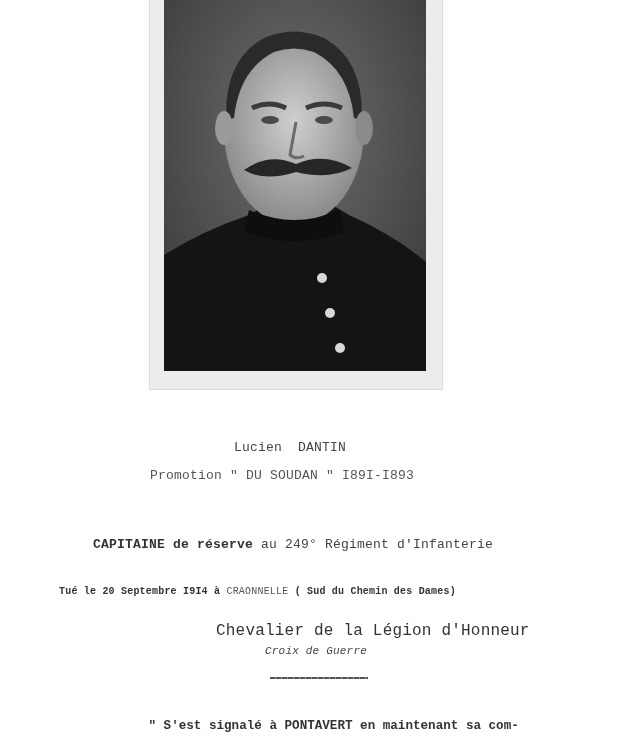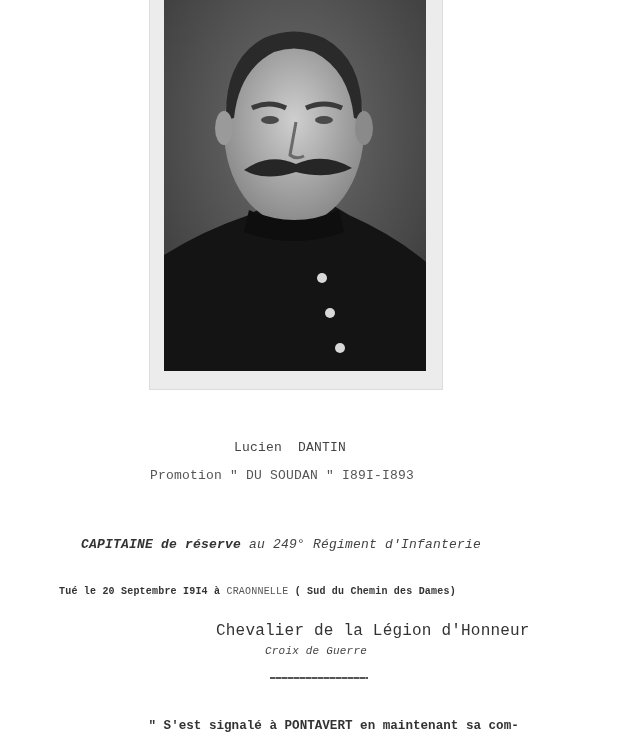--- a/index.html
+++ b/index.html
@@ -38,21 +38,21 @@
     .line {
       position: absolute;
       white-space: pre;
       font-size: 13px;
       line-height: 14px;
       letter-spacing: 0.2px;
       text-align: right;
     }
     .name { left: 234px; top: 441px; color: #444; }
     .promotion { left: 150px; top: 469px; color: #555; }
-    .rank { left: 81px; top: 538px; color: #444; font-style: italic; }
+    .rank { left: 93px; top: 538px; color: #444; }
     .rank b { font-weight: bold; color: #333; }
     .death { left: 59px; top: 585px; color: #333; font-weight: bold; font-size: 10px; }
     .death .light { font-weight: normal; color: #555; }
     .award1 { left: 216px; top: 624px; font-size: 16px; color: #333; }
     .award2 { left: 265px; top: 644px; font-size: 11px; color: #444; font-style: italic; }
     .separator {
       position: absolute;
       left: 270px;
       top: 677px;
       width: 98px;

